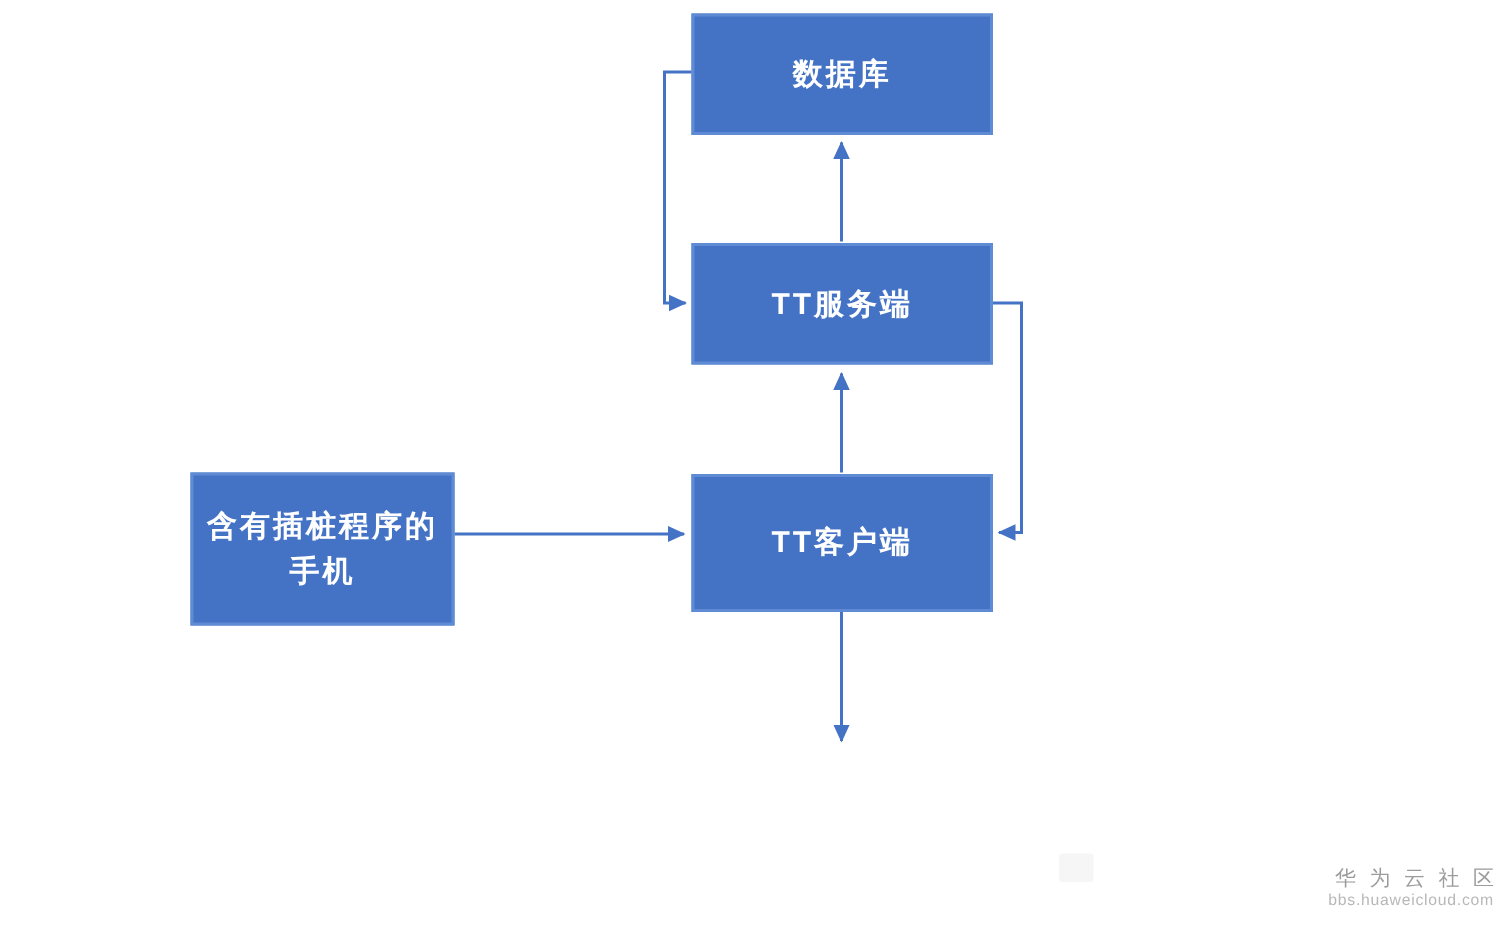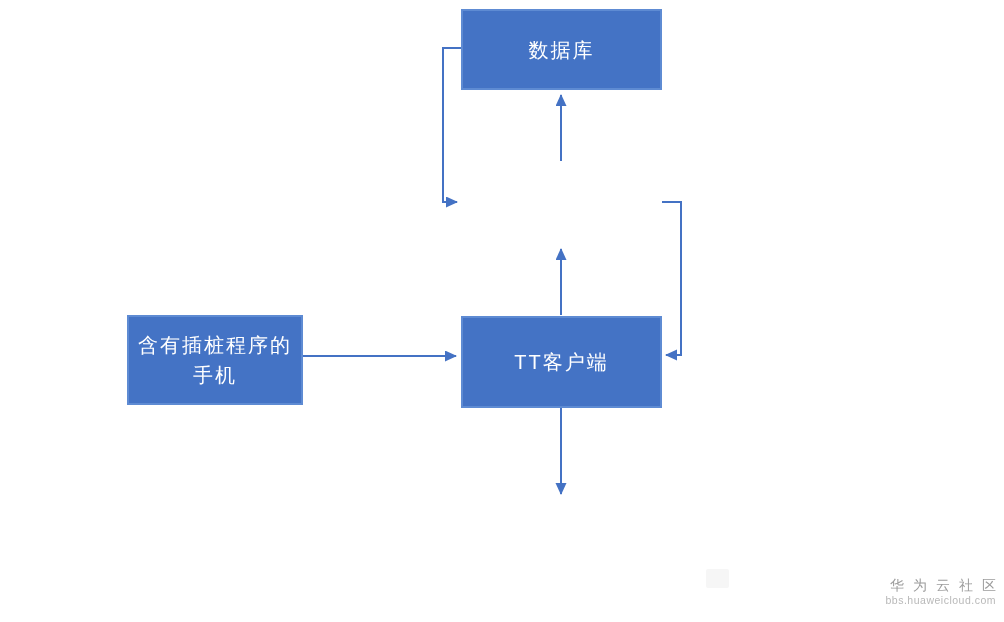--- a/index.html
+++ b/index.html
@@ -44,23 +44,23 @@
     align-items: center;
     justify-content: center;
     text-align: center;
     font-size: 20px;
     letter-spacing: 2px;
     line-height: 30px;
   }
   #node-database     { left: 461px; top:   9px; width: 201px; height: 81px; }
   #node-server       { left: 461px; top: 162px; width: 201px; height: 81px; }
   #node-client       { left: 461px; top: 316px; width: 201px; height: 92px; }
-  #node-phone        { left: 127px; top: 315px; width: 176px; height: 90px; font-size: 20px; }
+  #node-phone        { left: 127px; top: 315px; width: 176px; height: 102px; font-size: 20px; }
   #node-oscilloscope { left: 461px; top: 499px; width: 201px; height: 84px; }
-  .node-label { display: block; }
+  .node-label { display: block; font-weight: bold; }
   .watermark {
     position: absolute;
     right: 8px;
     top: 577px;
     text-align: right;
   }
   .wm-title {
     color: var(--watermark-title);
     font-size: 14px;
     letter-spacing: 9px;
@@ -99,20 +99,23 @@
     <path class="edge" d="M561,315 L561,249" marker-end="url(#arrow)"></path>
     <path class="edge" d="M662,202 L681,202 L681,355 L666,355" marker-end="url(#arrow)"></path>
     <path class="edge" d="M303,356 L456,356" marker-end="url(#arrow)"></path>
     <path class="edge" d="M561,398 L561,494" marker-end="url(#arrow)"></path>
   </svg>
 
   <div class="node" id="node-database">
     <span class="node-label">数据库</span>
   </div>
 
+  <div class="node" id="node-server">
+    <span class="node-label">TT服务端</span>
+  </div>
 
   <div class="node" id="node-client">
     <span class="node-label">TT客户端</span>
   </div>
 
   <div class="node" id="node-phone">
     <span class="node-label">
       <span>含有插桩程序的</span><br>
       <span>手机</span>
     </span>

